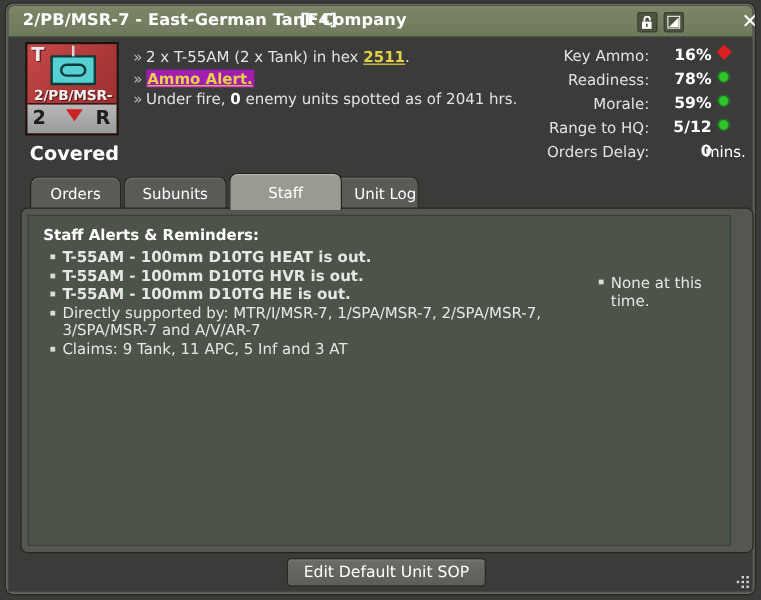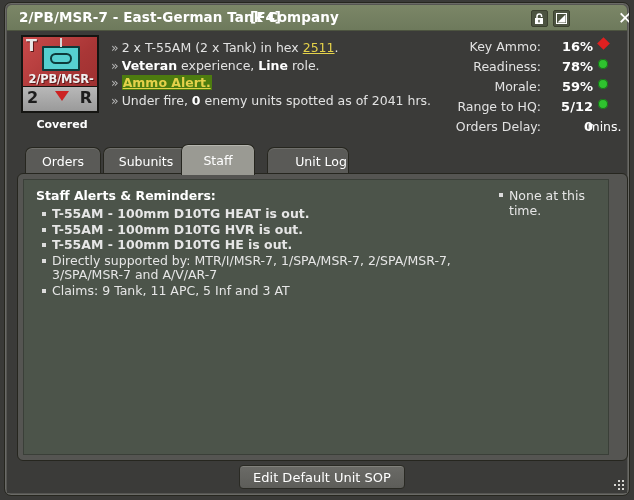--- a/index.html
+++ b/index.html
@@ -172,46 +172,46 @@
     width: 0; height: 0;
     border-left: 7px solid transparent;
     border-right: 7px solid transparent;
     border-top: 10px solid #cc2222;
   }
   #counter-label {
     margin-top: 5px;
     width: 86px;
     text-align: center;
     color: #ffffff;
-    font-size: 11px;
+    font-size: 16px;
     font-weight: bold;
   }
 
   
   #info-lines {
     position: absolute;
     left: 104px; top: 8px;
     width: 350px;
   }
   .info-line {
     font-size: 12.5px;
     color: #e2e2e2;
     line-height: 17.5px;
     white-space: nowrap;
   }
   .chev { color: #b8b8b8; margin-right: 3px; }
   .bold { font-weight: bold; color: #ffffff; }
   .hexlink {
     color: #e4d14a; text-decoration: underline; cursor: pointer;
-    font-weight: normal;
+    font-weight: bold;
   }
   .alertlink {
     color: #e4d14a; text-decoration: underline; cursor: pointer;
     font-weight: bold;
-    background: #4d7c0f;
+    background: #a21caf;
     padding: 0 1px;
   }
 
   
   #status {
     position: absolute;
     right: 14px; top: 8px;
     width: 175px;
   }
   .st-row {
@@ -336,21 +336,21 @@
     left: -10px; top: 5px;
     width: 4px; height: 4px;
     background: #dcdcdc;
   }
   li.alert {
     color: #f2e313;
     font-weight: bold;
     font-size: 12.5px;
   }
   li.alert::before { background: #f2e313; }
-  #contacts-col ul.blist li { line-height: 15px; }
+  #contacts-col ul.blist li { line-height: 15px; margin-top: 40px; }
 
   
   #footer-btn {
     position: absolute;
     left: 232px; top: 434px;
     width: 166px; height: 24px;
     background: linear-gradient(#6b6b67, #5d5d59);
     border: 1px solid #2a2a24;
     border-radius: 4px;
     box-sizing: border-box;
@@ -420,23 +420,20 @@
         </div>
       </div>
       <div id="counter-label">Covered</div>
     </div>
 
     <div id="info-lines">
       <div class="info-line">
         <span class="chev">»</span><span>2 x T-55AM (2 x Tank) in hex </span><span class="hexlink">2511</span><span>.</span>
       </div>
       <div class="info-line">
-        <span class="chev">»</span><span class="bold">Veteran</span><span> experience, </span><span class="bold">Line</span><span> role.</span>
-      </div>
-      <div class="info-line">
         <span class="chev">»</span><span class="alertlink">Ammo Alert.</span>
       </div>
       <div class="info-line">
         <span class="chev">»</span><span>Under fire, </span><span class="bold">0</span><span> enemy units spotted as of 2041 hrs.</span>
       </div>
     </div>
 
     <div id="status">
       <div class="st-row">
         <div class="st-label">Key Ammo:</div>
@@ -471,21 +468,21 @@
         <div class="st-val plain">0</div>
         <div class="st-dot-cell">
           <span class="st-units">mins.</span>
         </div>
       </div>
     </div>
 
     <div id="tabs">
       <div class="tab" style="left:0px;width:76px;">Orders</div>
       <div class="tab" style="left:78px;width:86px;">Subunits</div>
-      <div class="tab active" style="left:156px;width:74px;">Staff</div>
+      <div class="tab active" style="left:166px;width:94px;">Staff</div>
       <div class="tab" style="left:242px;width:82px;padding-left:26px;">Unit Log</div>
     </div>
 
     <div id="content-frame">
       <div id="content-inner">
 
         <div id="staff-col">
           <div class="sec-head">Staff Alerts &amp; Reminders:</div>
           <ul class="blist">
             <li class="alert">T-55AM - 100mm D10TG HEAT is out.</li>

